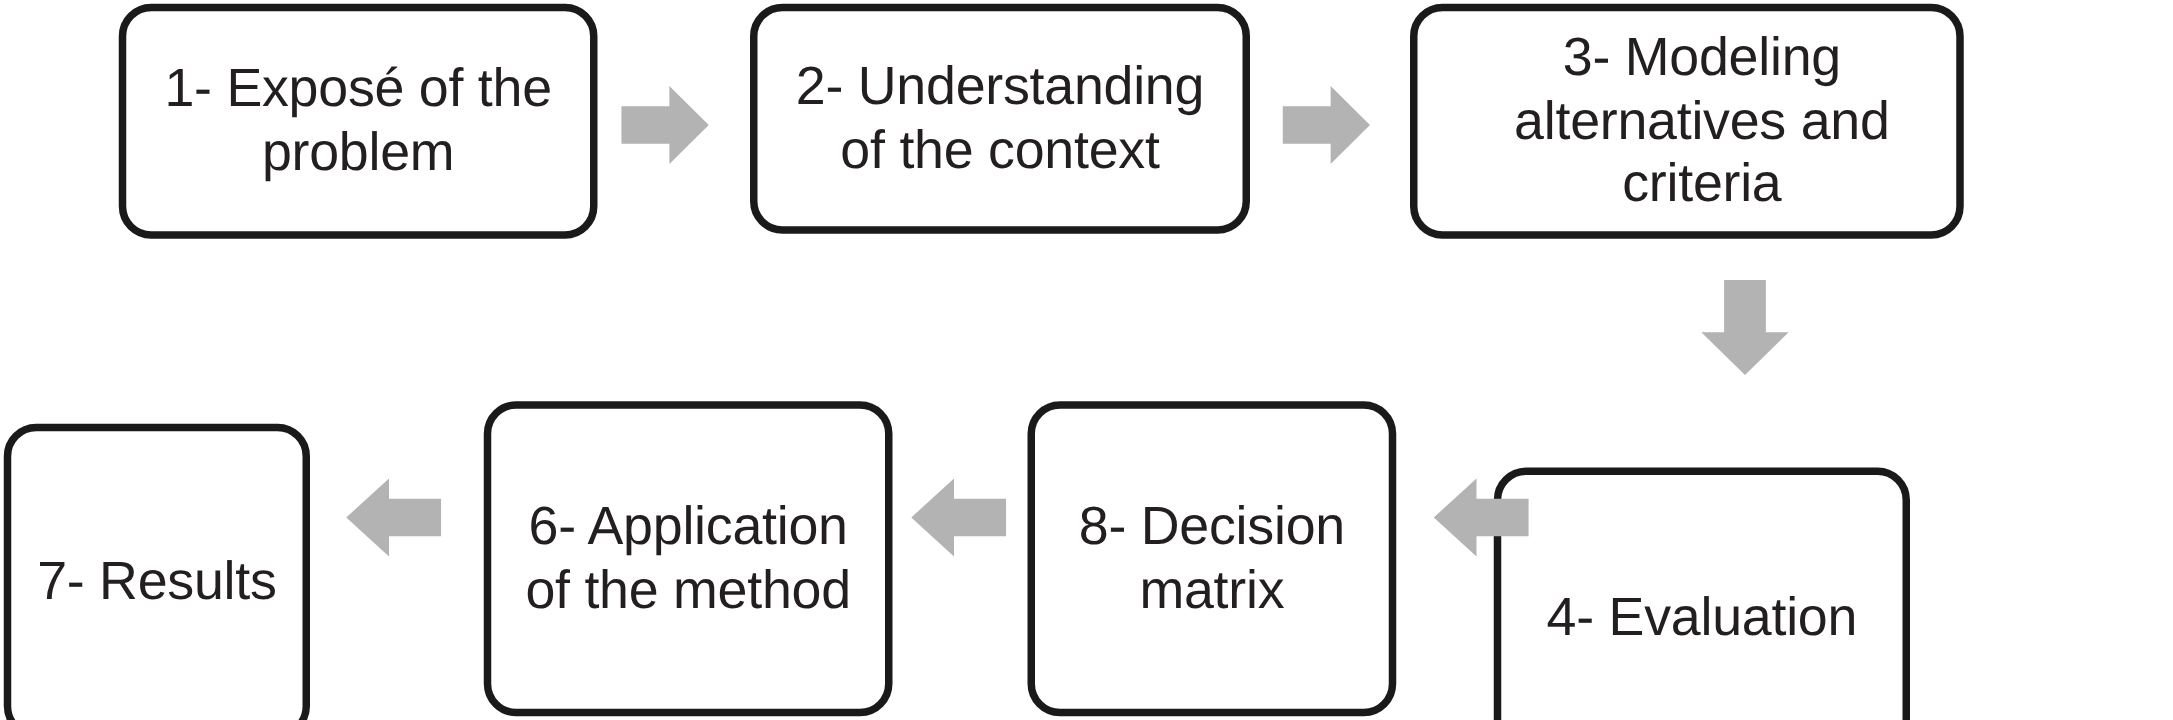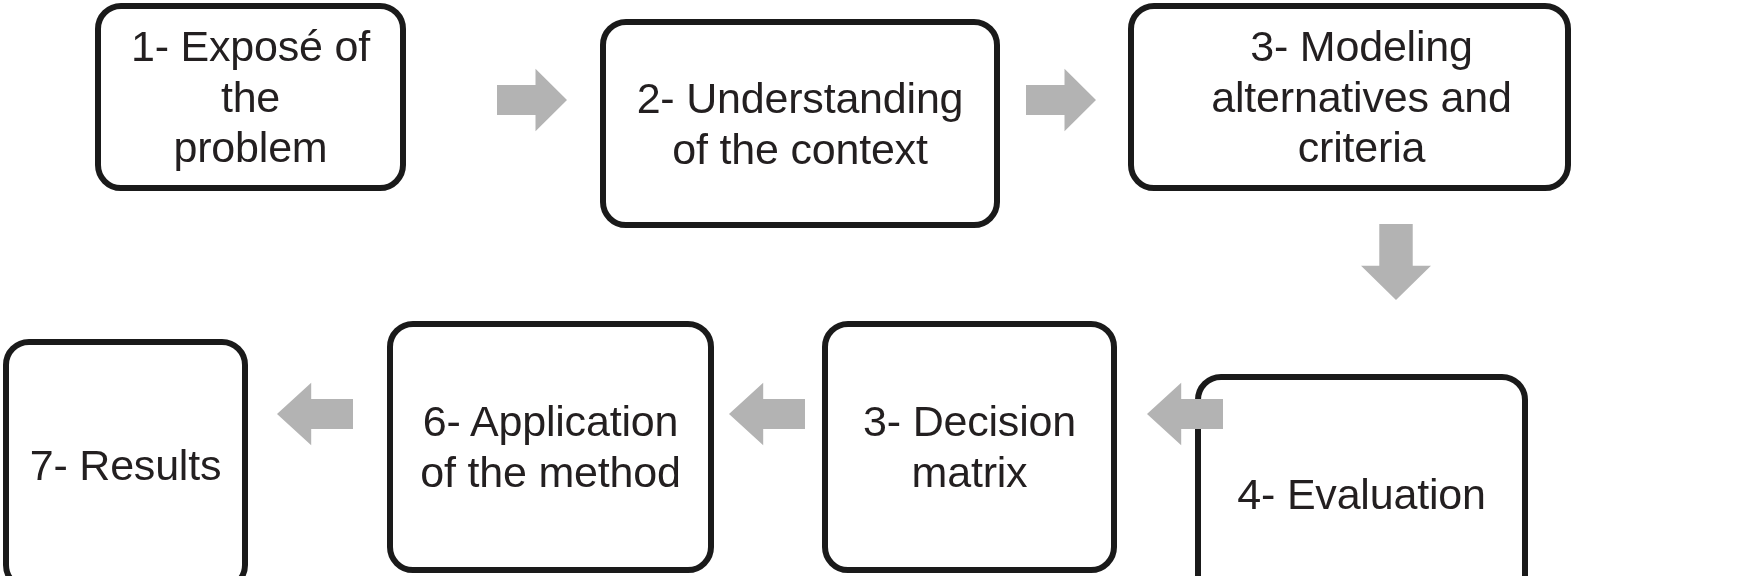--- a/index.html
+++ b/index.html
@@ -36,29 +36,29 @@
   }
   .arrow {
     position: absolute;
   }
   .arrow svg { display: block; width: 100%; height: 100%; }
 </style>
 </head>
 <body>
 
 <div id="canvas" style="background: rgb(255, 255, 255);">
-    <div class="node" style="left: 95px; top: 3px; width: 311px; height: 188px; border-color: rgb(26, 26, 26); background: rgb(255, 255, 255); color: rgb(35, 31, 32);">1- Exposé of the
+    <div class="node" style="left: 95px; top: 3px; width: 383px; height: 188px; border-color: rgb(26, 26, 26); background: rgb(255, 255, 255); color: rgb(35, 31, 32);">1- Exposé of the
 problem</div>
-    <div class="node" style="left: 600px; top: 3px; width: 400px; height: 209px; border-color: rgb(26, 26, 26); background: rgb(255, 255, 255); color: rgb(35, 31, 32); margin-top: 16px;">2- Understanding
+    <div class="node" style="left: 600px; top: 3px; width: 400px; height: 184px; border-color: rgb(26, 26, 26); background: rgb(255, 255, 255); color: rgb(35, 31, 32);">2- Understanding
 of the context</div>
     <div class="node" style="left: 1128px; top: 3px; width: 443px; height: 188px; border-color: rgb(26, 26, 26); background: rgb(255, 255, 255); color: rgb(35, 31, 32); padding-left: 34px;">3- Modeling
 alternatives and
 criteria</div>
     <div class="node" style="left: 1195px; top: 332px; width: 333px; height: 241px; border-color: rgb(26, 26, 26); background: rgb(255, 255, 255); color: rgb(35, 31, 32); margin-top: 42px;">4- Evaluation</div>
-    <div class="node" style="left: 822px; top: 321px; width: 295px; height: 252px; border-color: rgb(26, 26, 26); background: rgb(255, 255, 255); color: rgb(35, 31, 32);">3- Decision
+    <div class="node" style="left: 822px; top: 321px; width: 295px; height: 252px; border-color: rgb(26, 26, 26); background: rgb(255, 255, 255); color: rgb(35, 31, 32);">8- Decision
 matrix</div>
     <div class="node" style="left: 371px; top: 321px; width: 327px; height: 252px; border-color: rgb(26, 26, 26); background: rgb(255, 255, 255); color: rgb(35, 31, 32); margin-left: 16px;">6- Application
 of the method</div>
     <div class="node" style="left: 3px; top: 339px; width: 245px; height: 252px; border-color: rgb(26, 26, 26); background: rgb(255, 255, 255); color: rgb(35, 31, 32);">7- Results</div>
     <div class="arrow" style="left: 497px; top: 66px; width: 70px; height: 68px;">
       <svg viewBox="0 0 100 100" preserveAspectRatio="none">
         <path d="M0,28 L55,28 L55,4 L100,50 L55,96 L55,72 L0,72 Z" fill="#b3b3b3"></path>
       </svg>
     </div>
     <div class="arrow" style="left: 1026px; top: 66px; width: 70px; height: 68px;">

